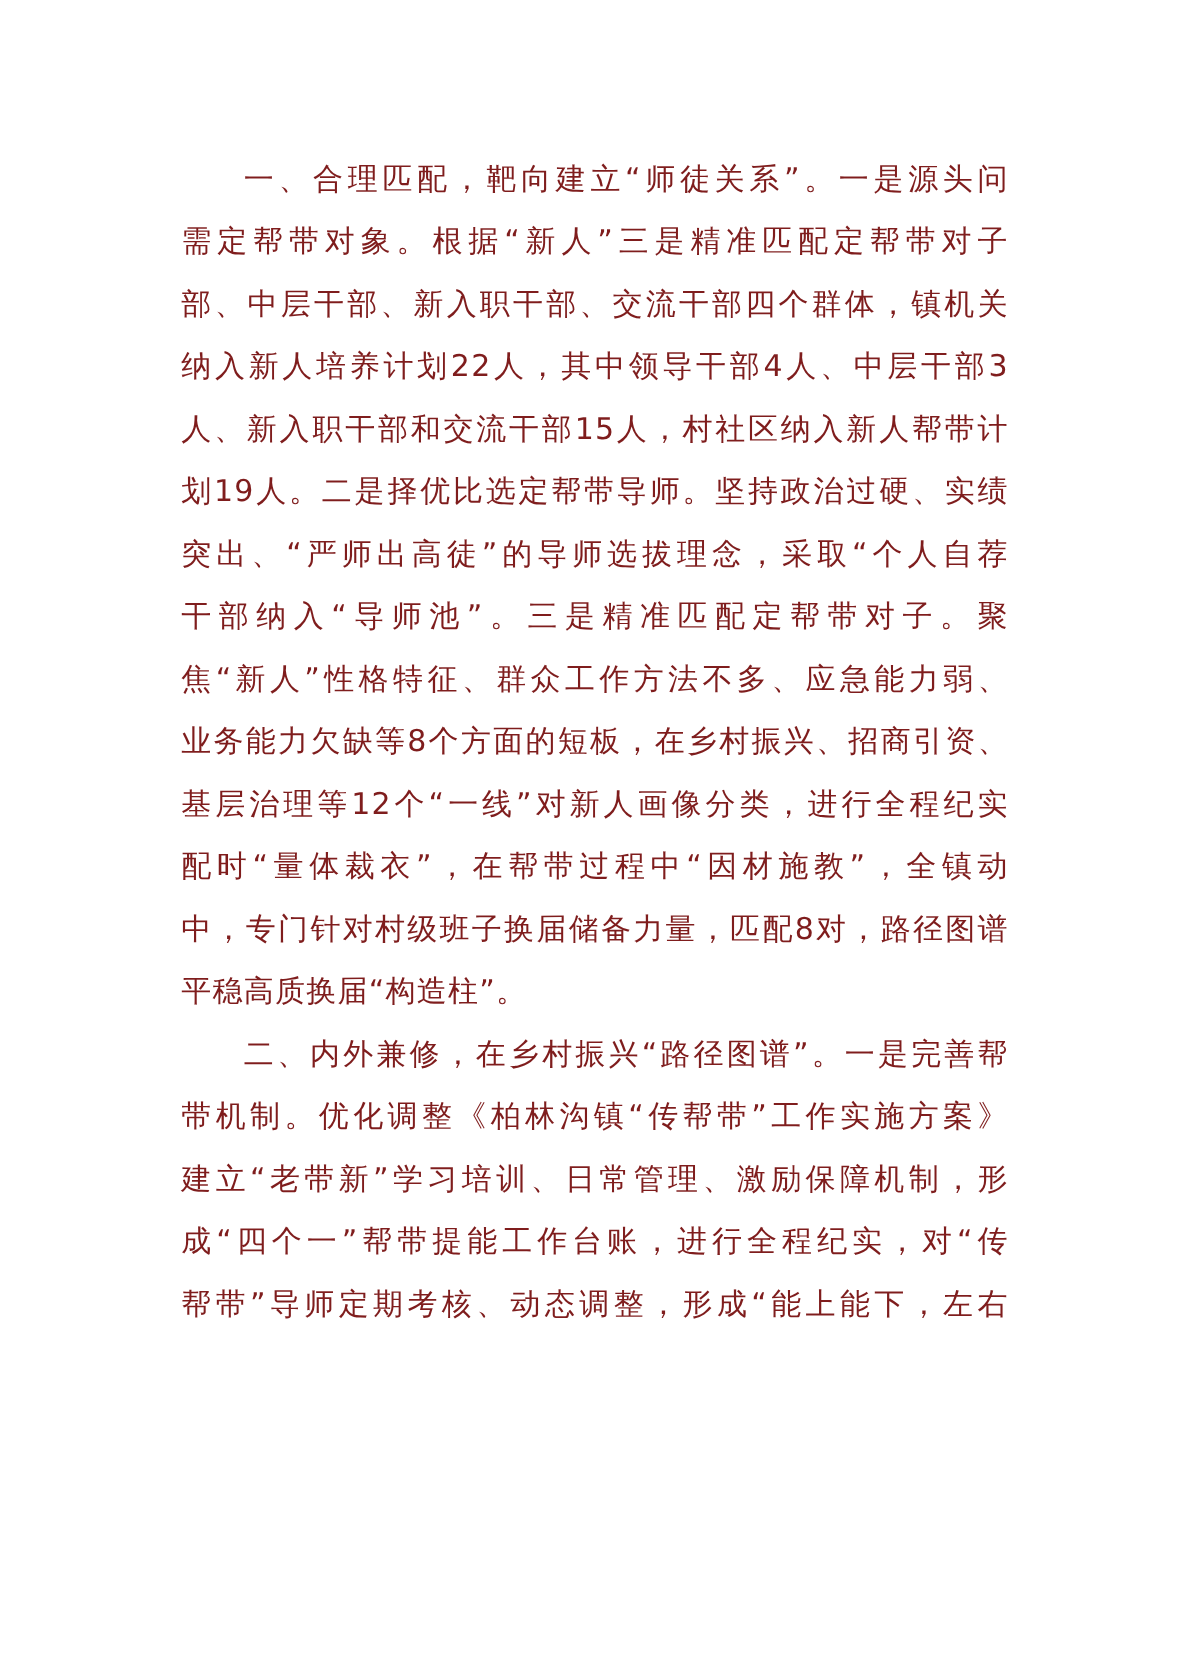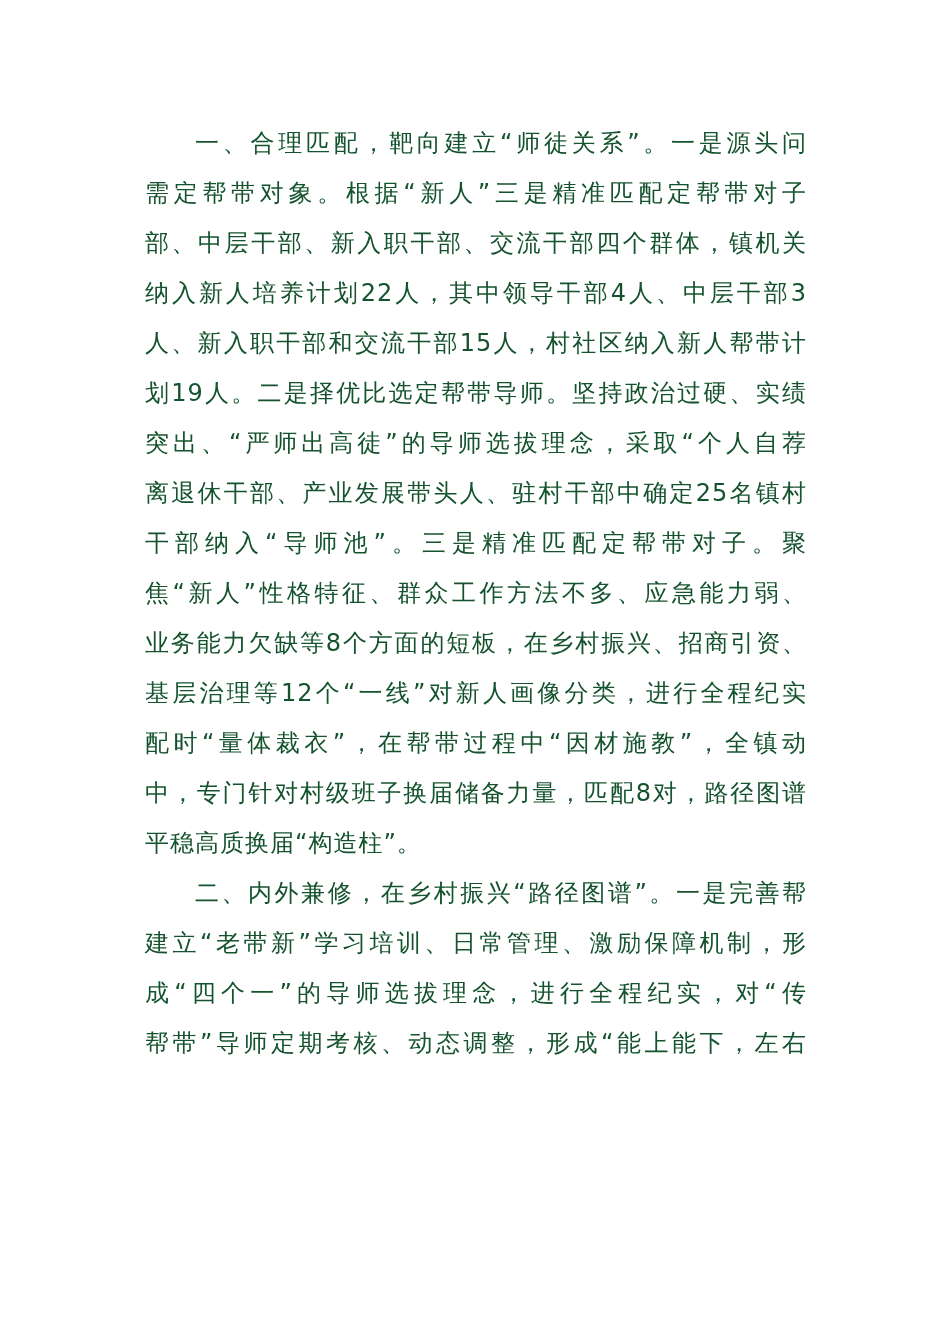--- a/index.html
+++ b/index.html
@@ -2,50 +2,50 @@
 <html><head>
 <meta charset="utf-8">
 <style>
   html, body { margin: 0; padding: 0; background: #ffffff; }
   body { width: 950px; height: 1344px; overflow: hidden; position: relative; }
   .page { position: absolute; left: 0; top: 0; width: 950px; height: 1344px; background: #fff; }
   .content { position: absolute; left: 145px; top: 118px; width: 662px; }
   .line {
     height: 50px; line-height: 50px;
     font-family: "DejaVu Sans", sans-serif;
-    font-size: 24px; color: #14532d;
+    font-size: 24px; color: #7f1d1d;
     white-space: nowrap;
     text-align: justify; text-align-last: justify;
     letter-spacing: 1px;
   }
   .line.last { text-align-last: left; }
   .line.indent { padding-left: 50px; }
 </style>
 </head>
 <body>
 
 <div class="page">
   <div class="content">
     <div>
       <div class="line indent">一、合理匹配，靶向建立“师徒关系”。一是源头问</div>
       <div class="line">需定帮带对象。根据“新人”三是精准匹配定帮带对子</div>
       <div class="line">部、中层干部、新入职干部、交流干部四个群体，镇机关</div>
       <div class="line">纳入新人培养计划22人，其中领导干部4人、中层干部3</div>
       <div class="line">人、新入职干部和交流干部15人，村社区纳入新人帮带计</div>
       <div class="line">划19人。二是择优比选定帮带导师。坚持政治过硬、实绩</div>
       <div class="line">突出、“严师出高徒”的导师选拔理念，采取“个人自荐</div>
-      <div class="line">离退休干部、产业发展带头人、驻村干部中确定25名镇村</div>
       <div class="line">干部纳入“导师池”。三是精准匹配定帮带对子。聚</div>
       <div class="line">焦“新人”性格特征、群众工作方法不多、应急能力弱、</div>
       <div class="line">业务能力欠缺等8个方面的短板，在乡村振兴、招商引资、</div>
       <div class="line">基层治理等12个“一线”对新人画像分类，进行全程纪实</div>
       <div class="line">配时“量体裁衣”，在帮带过程中“因材施教”，全镇动</div>
       <div class="line">中，专门针对村级班子换届储备力量，匹配8对，路径图谱</div>
       <div class="line last">平稳高质换届“构造柱”。</div>
     </div>
     <div>
       <div class="line indent">二、内外兼修，在乡村振兴“路径图谱”。一是完善帮</div>
+      <div class="line">带机制。优化调整《柏林沟镇“传帮带”工作实施方案》</div>
       <div class="line">建立“老带新”学习培训、日常管理、激励保障机制，形</div>
-      <div class="line">成“四个一”的导师选拔理念，进行全程纪实，对“传</div>
+      <div class="line">成“四个一”帮带提能工作台账，进行全程纪实，对“传</div>
       <div class="line">帮带”导师定期考核、动态调整，形成“能上能下，左右</div>
     </div>
   </div>
 </div>
 
 </body></html>

